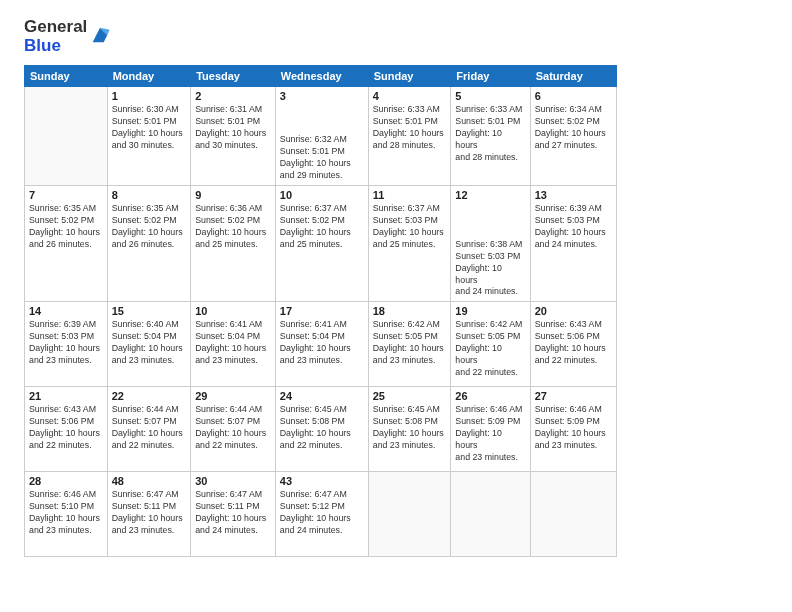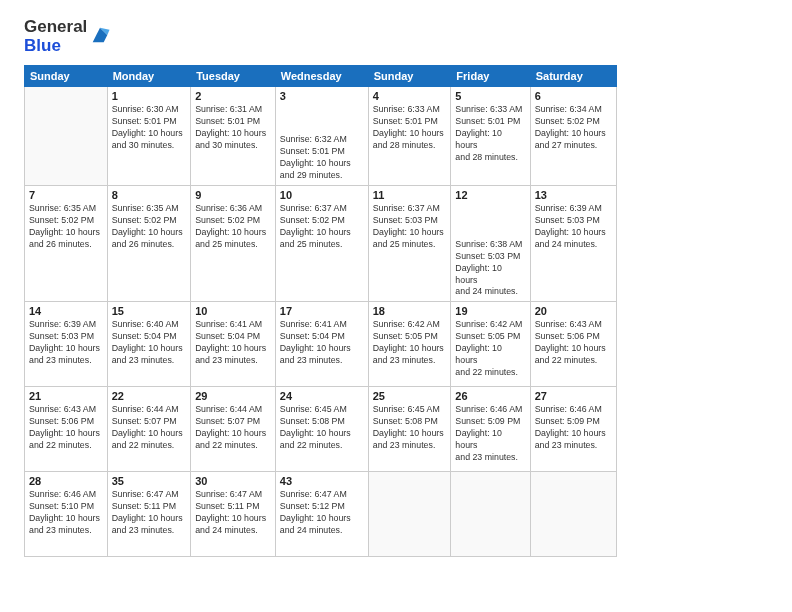--- a/index.html
+++ b/index.html
@@ -330,21 +330,21 @@
         </tr>
         <tr class="last-row">
           <td>
             <span class="day-number">28</span>
             <div class="day-info" style="white-space: pre-line;">Sunrise: 6:46 AM
 Sunset: 5:10 PM
 Daylight: 10 hours
 and 23 minutes.</div>
           </td>
           <td>
-            <span class="day-number">35</span>
+            <span class="day-number">48</span>
             <div class="day-info" style="white-space: pre-line;">Sunrise: 6:47 AM
 Sunset: 5:11 PM
 Daylight: 10 hours
 and 23 minutes.</div>
           </td>
           <td>
             <span class="day-number">30</span>
             <div class="day-info" style="white-space: pre-line;">Sunrise: 6:47 AM
 Sunset: 5:11 PM
 Daylight: 10 hours

